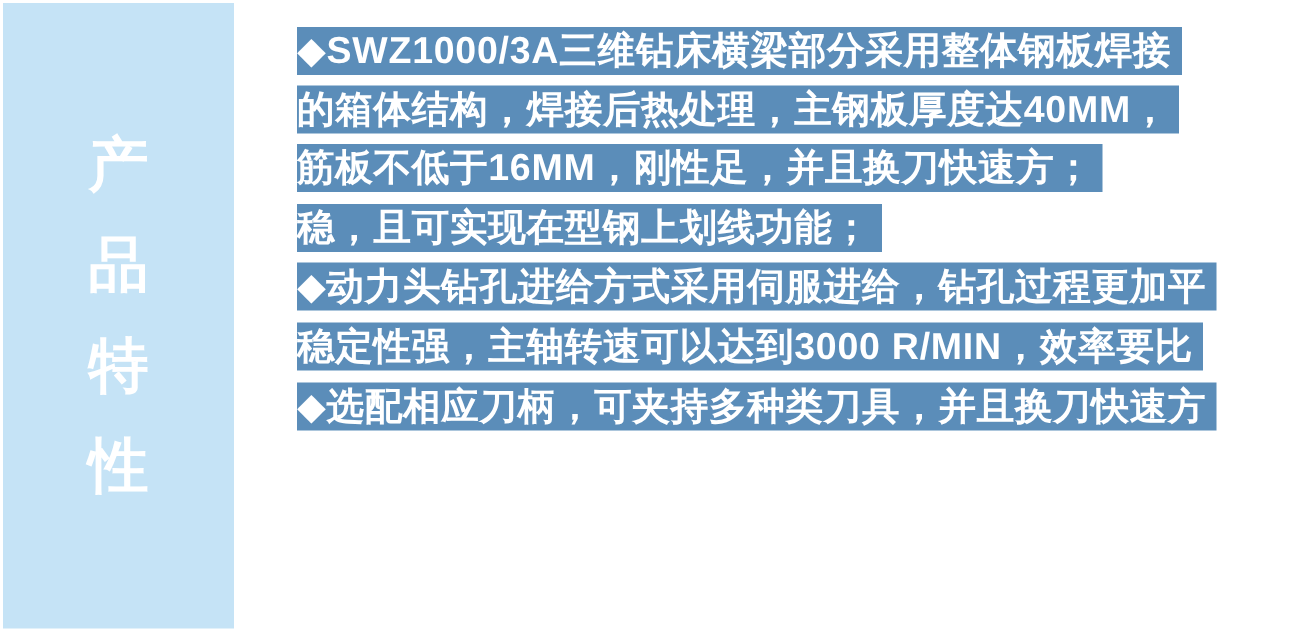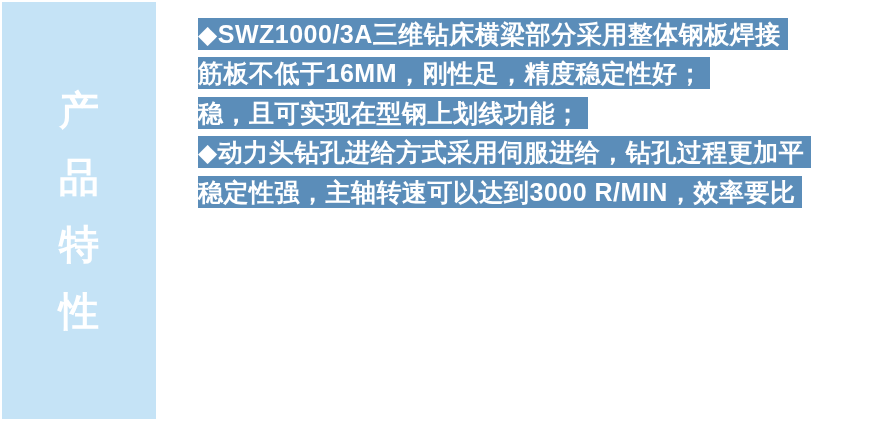--- a/index.html
+++ b/index.html
@@ -70,29 +70,31 @@
     <span class="vchar">产</span>
     <span class="vchar">品</span>
     <span class="vchar">特</span>
     <span class="vchar">性</span>
   </aside>
 
   <main class="features">
 
     <div class="block">
       <div class="f-line"><span class="hl">◆SWZ1000/3A三维钻床横梁部分采用整体钢板焊接</span></div>
-      <div class="f-line"><span class="hl">筋板不低于16MM，刚性足，精度稳定性好；</span></div>
+      <div class="f-line"><span class="hl">的箱体结构，焊接后热处理，主钢板厚度达40MM，</span></div>
+      <div class="f-line"><span class="hl">筋板不低于16MM，刚性足，并且换刀快速方；</span></div>
     </div>
 
     <div class="block">
       <div class="f-line"><span class="hl">稳，且可实现在型钢上划线功能；</span></div>
       <div class="f-line"><span class="hl">◆动力头钻孔进给方式采用伺服进给，钻孔过程更加平</span></div>
     </div>
 
     <div class="block">
       <div class="f-line"><span class="hl">稳定性强，主轴转速可以达到3000 R/MIN，效率要比</span></div>
     </div>
 
     <div class="block">
+      <div class="f-line"><span class="hl">◆选配相应刀柄，可夹持多种类刀具，并且换刀快速方</span></div>
     </div>
 
   </main>
 </div>
 
 </body></html>

